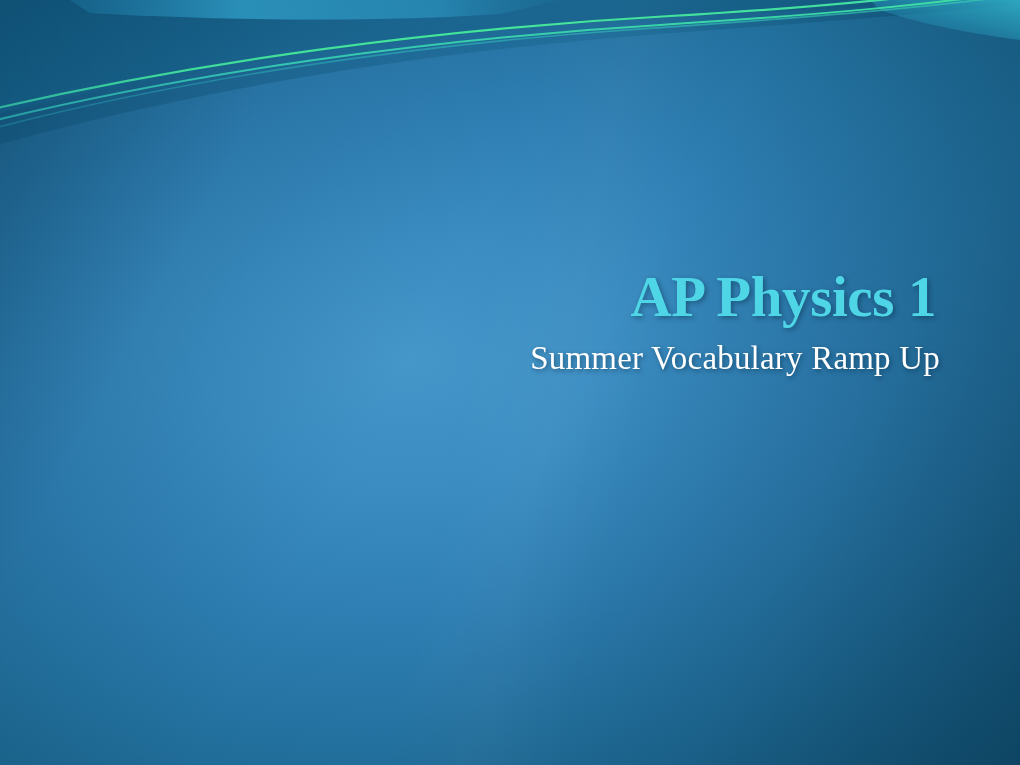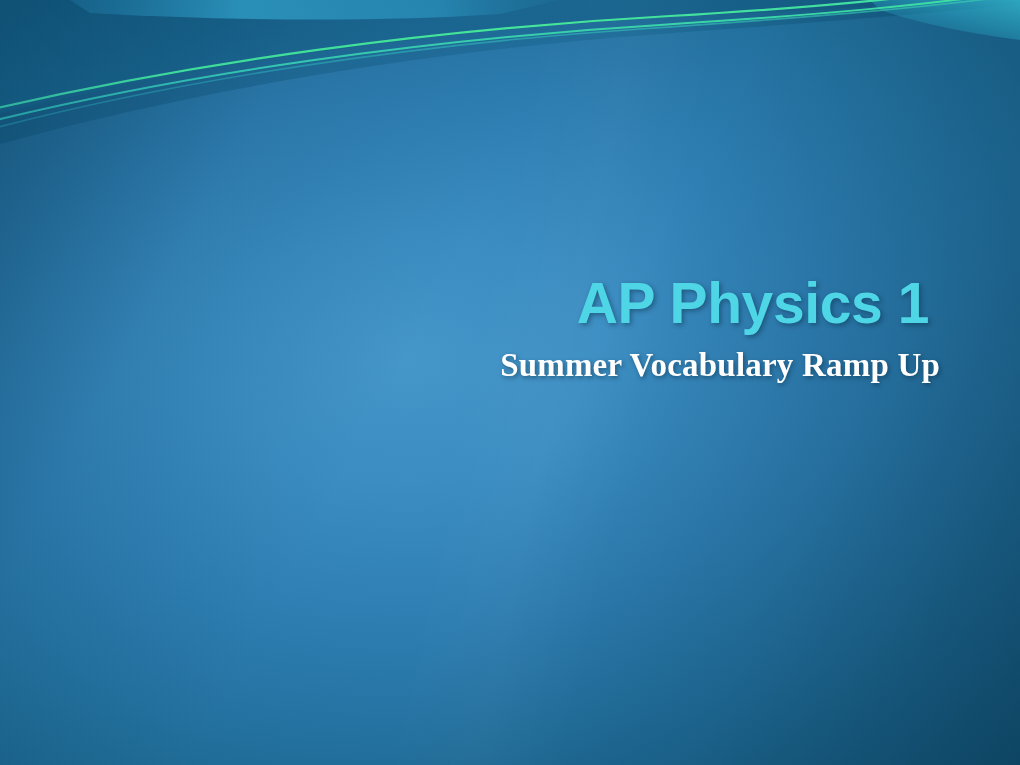--- a/index.html
+++ b/index.html
@@ -76,34 +76,34 @@
 
   
   .title-block {
     position: absolute;
     left: 120px;
     top: 262px;
     width: 820px;
     text-align: right;
   }
   .slide-title {
-    margin: 11px;
-    font-family: Liberation Sans, sans-serif;
+    margin: 4px;
+    font-family: Liberation Serif, serif;
     font-weight: bold;
     font-size: 57px;
     line-height: 1.08;
     letter-spacing: -0.4px;
     color: #4fd6e6;
     text-shadow: 2px 2px 5px rgba(4,40,62,0.45);
     white-space: nowrap;
   }
   .slide-subtitle {
     margin: 12px 0 0 0;
     font-family: "Liberation Serif", "DejaVu Serif", serif;
-    font-weight: bold;
+    font-weight: normal;
     font-size: 33px;
     line-height: 1.15;
     letter-spacing: 0.2px;
     color: #ffffff;
     text-shadow: 1.5px 1.5px 4px rgba(4,40,62,0.5);
     white-space: nowrap;
   }
 </style>
 </head>
 <body>

